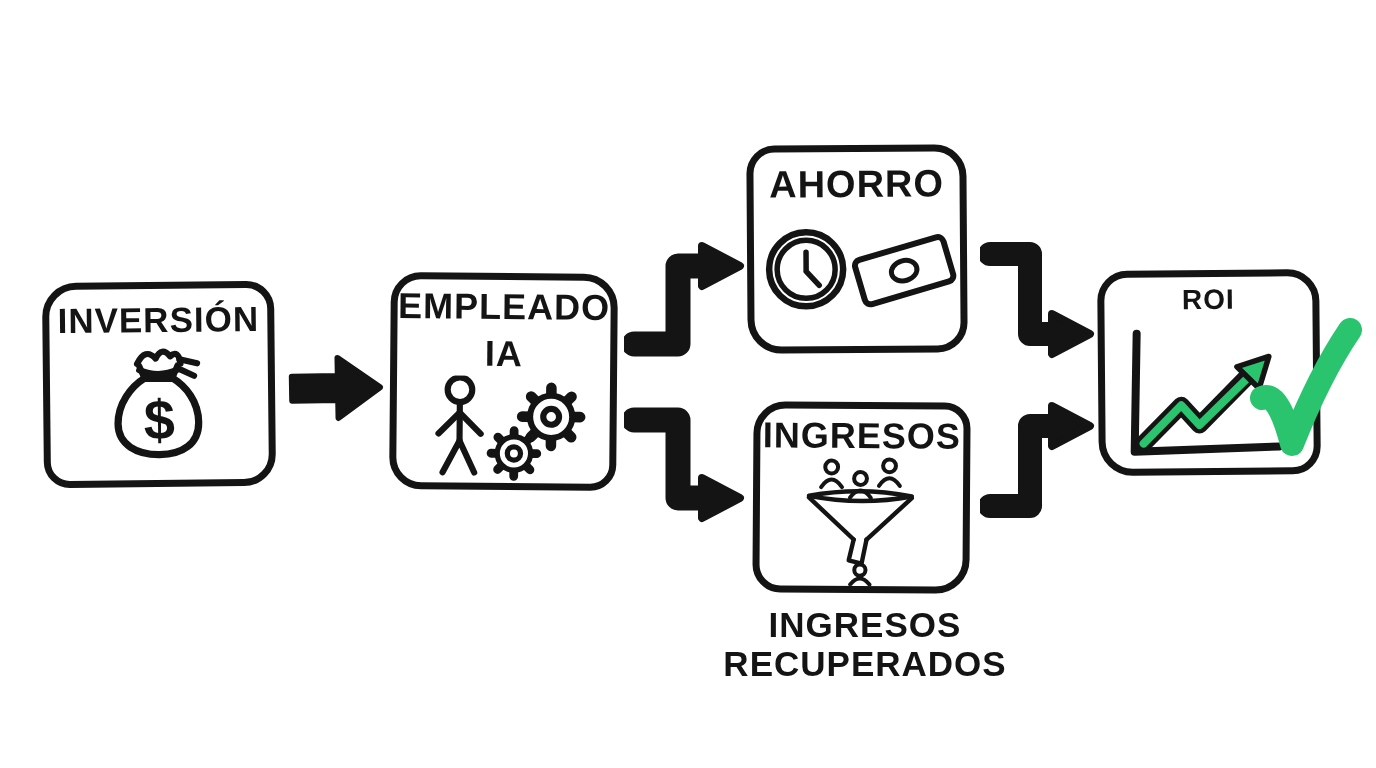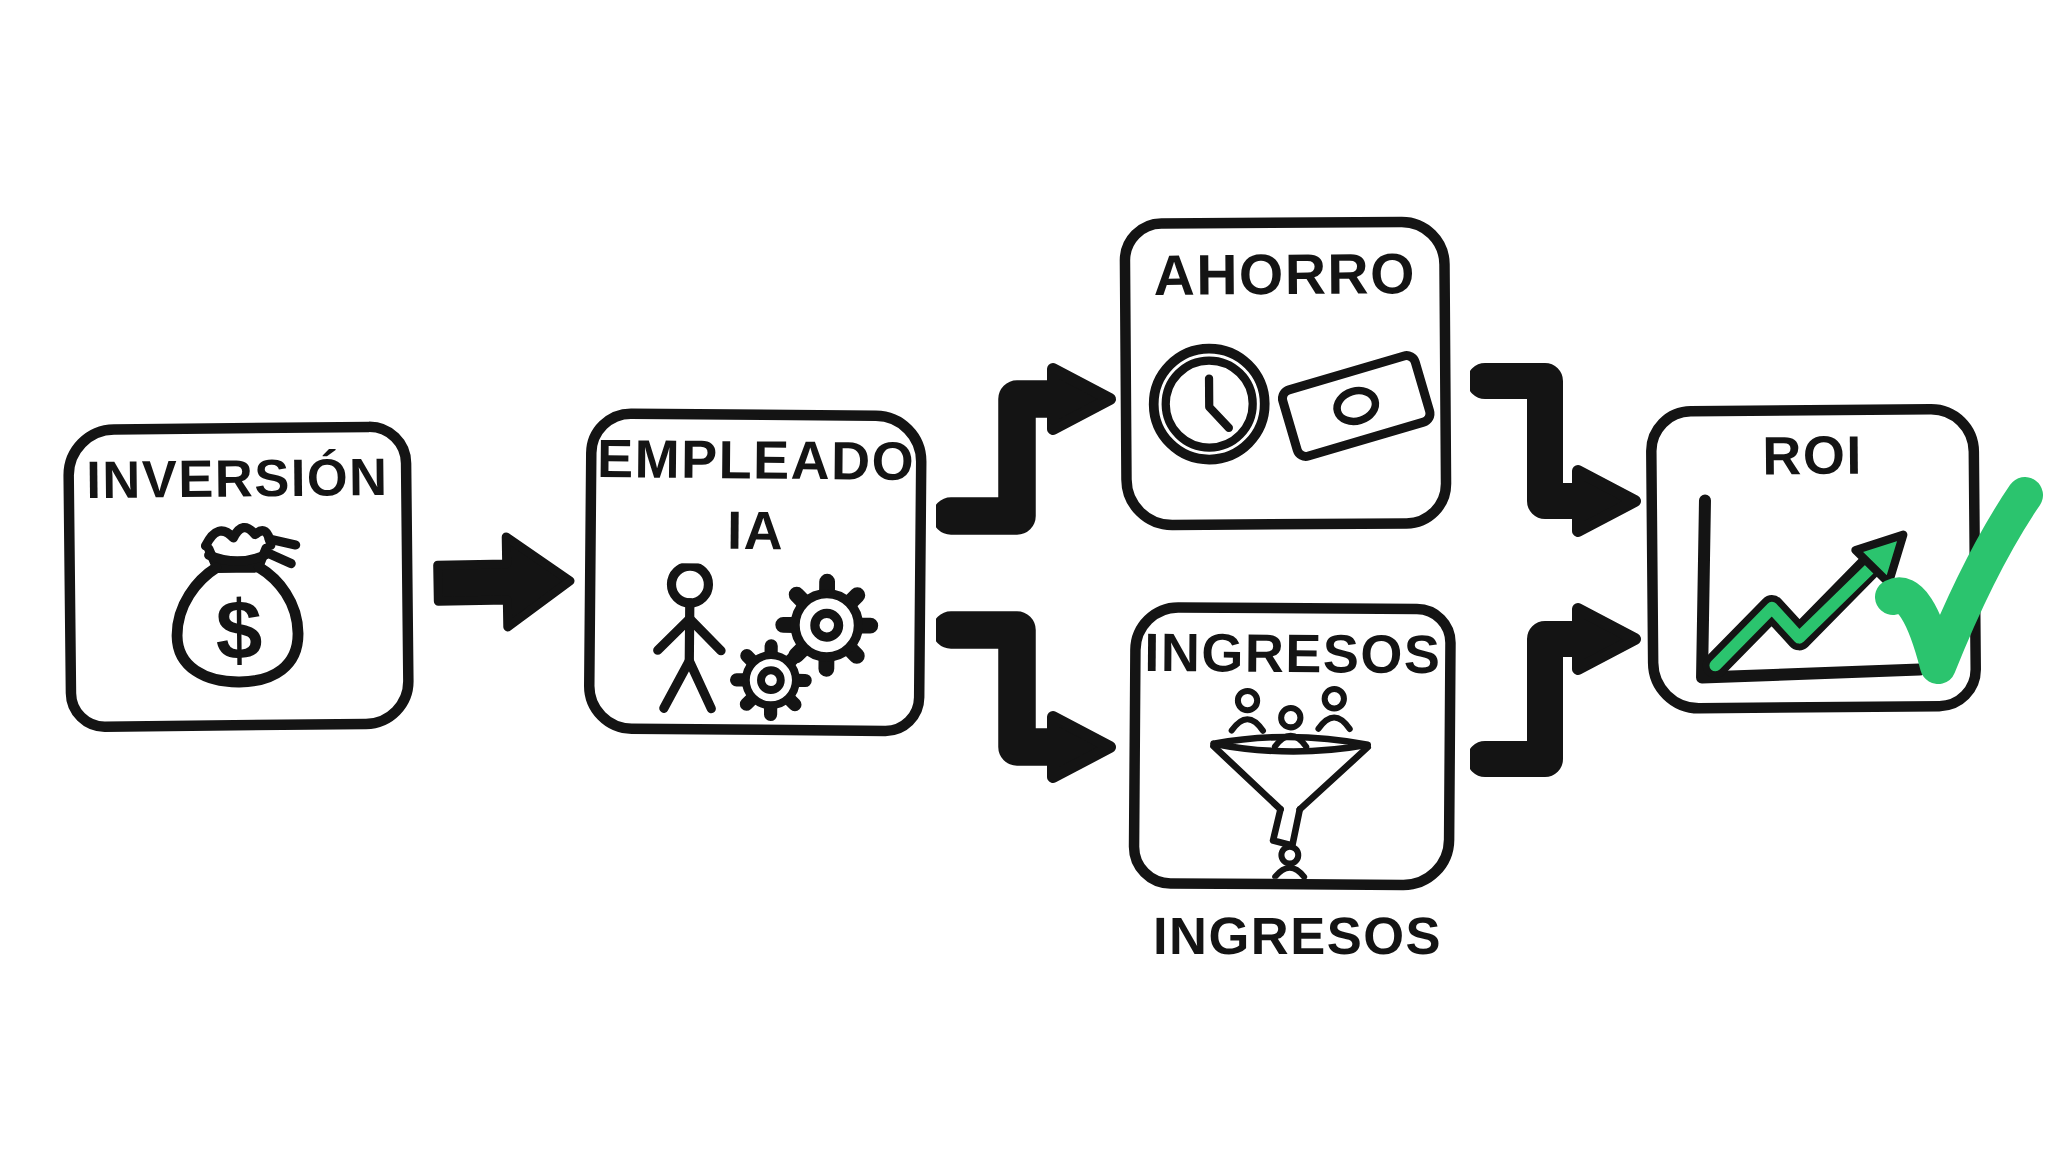--- a/index.html
+++ b/index.html
@@ -58,21 +58,21 @@
   #node-inversion { left: 43px;   top: 282px; width: 232px; height: 205px; border-radius: 34px 28px 32px 26px; transform: rotate(-0.6deg); }
   #node-empleado  { left: 390px;  top: 273px; width: 227px; height: 217px; border-radius: 30px 34px 26px 32px; transform: rotate(0.5deg); }
   #node-ahorro    { left: 747px;  top: 145px; width: 220px; height: 208px; border-radius: 28px 32px 30px 34px; transform: rotate(-0.4deg); }
   #node-ingresos  { left: 753px;  top: 402px; width: 217px; height: 191px; border-radius: 32px 26px 34px 28px; transform: rotate(0.4deg); }
   #node-roi       { left: 1098px; top: 270px; width: 222px; height: 205px; border-radius: 30px 32px 28px 34px; transform: rotate(-0.5deg); }
 
   #node-inversion .node-title { font-size: 35px; margin-top: 12px; }
   #node-empleado  .node-title { font-size: 36px; margin-top: 8px; }
   #node-ahorro    .node-title { font-size: 38px; margin-top: 12px; }
   #node-ingresos  .node-title { font-size: 36px; margin-top: 8px; }
-  #node-roi       .node-title { font-size: 36px; margin-top: 8px; }
+  #node-roi       .node-title { font-size: 28px; margin-top: 8px; }
 
   #arrow-1 { left: 288px; top: 352px; transform: rotate(-1deg); }
   #arrow-2 { left: 624px; top: 238px; }
   #arrow-3 { left: 624px; top: 404px; }
   #arrow-4 { left: 980px; top: 238px; }
   #arrow-5 { left: 980px; top: 400px; }
 
   #roi-chart { position: absolute; left: 12px; top: 46px; }
   #roi-check { position: absolute; left: 1250px; top: 318px; z-index: 5; }
 </style>
@@ -194,15 +194,16 @@
       </g>
     </svg>
   </div>
 
   <svg id="roi-check" width="112" height="140" viewBox="0 0 112 140">
     <path class="green-line" stroke-width="24" d="M 12 80 Q 28 72 42 126 Q 70 56 100 12"></path>
   </svg>
 
   <div class="caption">
     <div>INGRESOS</div>
+    <div>RECUPERADOS</div>
   </div>
 
 </div>
 
 </body></html>

